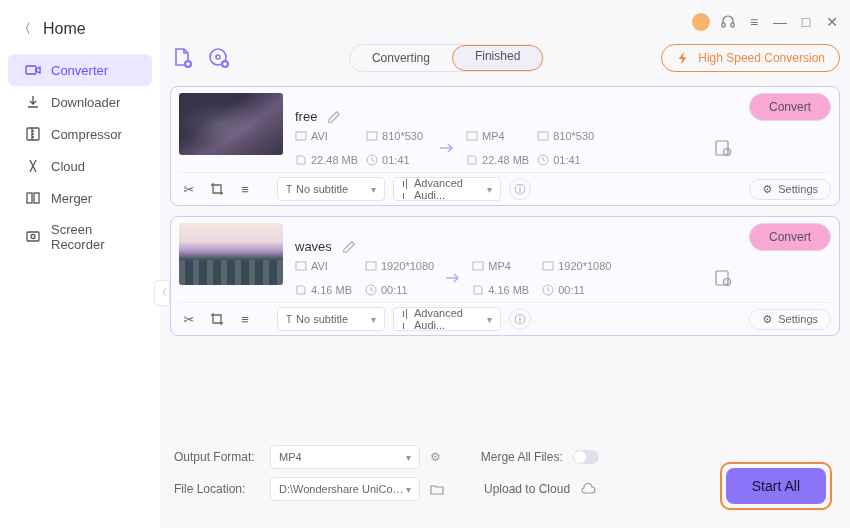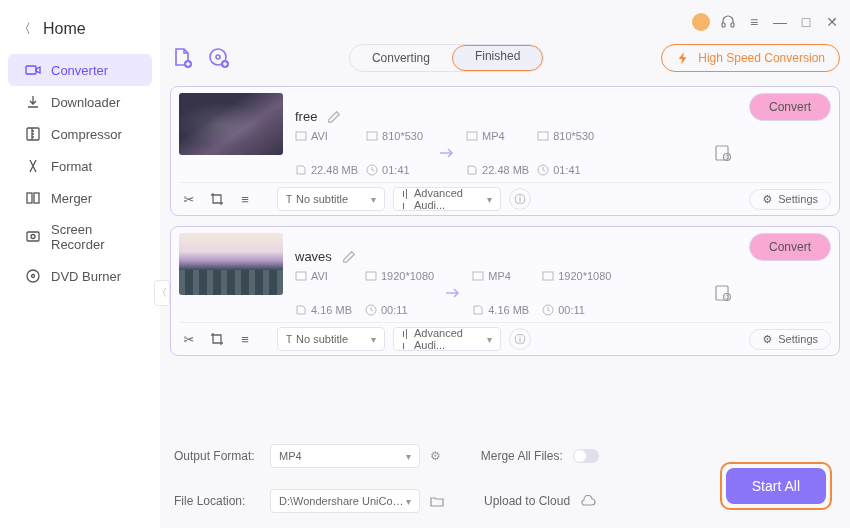--- a/index.html
+++ b/index.html
@@ -28,38 +28,38 @@
 .card-top { display: flex; gap: 12px; }
 .thumb { width: 104px; height: 62px; background: #263544; border-radius: 3px; flex-shrink: 0; }
 .thumb1 { background: linear-gradient(145deg,#373349 35%,#6a5a7a 60%,#3a3448 100%); position: relative; overflow: hidden; }
 .thumb1::before{content:"";position:absolute;inset:0;background:radial-gradient(ellipse at 40% 50%,rgba(255,255,255,.15),transparent 50%);}
 .thumb2 { background: linear-gradient(to top,#3a4a55 40%,#b197c7 55%,#e8d7df 70%,#f3e8e0 100%); position: relative; overflow: hidden; }
 .thumb2::before{content:"";position:absolute;left:0;right:0;bottom:0;height:40%;background:repeating-linear-gradient(90deg,rgba(255,255,255,.15) 0 6px,transparent 6px 14px);}
 .meta { flex: 1; }
 .title-row { display: flex; align-items: center; gap: 10px; font-size: 13px; color: #333; margin: 16px 0 6px; }
 .stats { display: flex; align-items: center; gap: 8px; font-size: 11px; color: #8b8b98; }
 .stat { display: flex; align-items: center; gap: 4px; min-width: 62px; }
-.statcol { display: flex; flex-direction: column; gap: 22px; }
+.statcol { display: flex; flex-direction: column; gap: 12px; }
 .arrow { width: 22px; height: 22px; display: flex; align-items: center; justify-content: center; color: #b7b0ee; }
 .convert-col { display: flex; flex-direction: column; align-items: center; gap: 6px; margin-left: 4px; }
 .convert-btn { width: 82px; padding: 6px 0; text-align: center; border: 1px solid #d9d5f3; border-radius: 20px; font-size: 12px; color: #555; background: #f9a8d4; cursor: pointer; }
 .gear-sm { color: #999; }
 .card-bot { display: flex; align-items: center; gap: 8px; margin-top: 6px; border-top: 1px solid #eee; padding-top: 4px; }
 .tool-ic { width: 20px; height: 20px; display: inline-flex; align-items: center; justify-content: center; color: #666; font-size: 13px; cursor: pointer; }
 .dropdown { display: flex; align-items: center; justify-content: space-between; border: 1px solid #e3e3ee; border-radius: 4px; height: 24px; padding: 0 8px; font-size: 11px; color: #666; background: #fff; cursor: pointer; }
 .dropdown .chev { font-size: 10px; color: #999; }
 .bubble { width: 22px; height: 22px; border: 1px solid #e3e3ee; border-radius: 50%; display: inline-flex; align-items: center; justify-content: center; color: #999; font-size: 11px; cursor: pointer; }
 .settings-pill { display: flex; align-items: center; gap: 6px; border: 1px solid #e3e3ee; border-radius: 14px; padding: 3px 12px; font-size: 11px; color: #666; cursor: pointer; }
-.bottom { margin-top: auto; padding: 10px 10px 15px 4px; display: flex; flex-direction: column; gap: 21px; position: relative; }
+.bottom { margin-top: auto; padding: 10px 10px 27px 4px; display: flex; flex-direction: column; gap: 8px; position: relative; }
 .brow { display: flex; align-items: center; gap: 10px; font-size: 12px; color: #666; }
 .brow .lbl { width: 86px; }
 .toggle { width: 26px; height: 14px; background: #e0e0ea; border-radius: 10px; position: relative; }
 .toggle::after{content:"";position:absolute;width:12px;height:12px;background:#fff;border-radius:50%;top:1px;left:1px;}
 .start-all { position: absolute; right: 8px; bottom: 18px; border: 2px solid #f08a3e; border-radius: 10px; padding: 4px; }
-.start-all-btn { padding: 10px 26px; background: #8a74f7; color: #ffffff; border-radius: 8px; font-size: 14px; cursor: pointer; }
+.start-all-btn { padding: 10px 26px; background: #8a74f7; color: #0f172a; border-radius: 8px; font-size: 14px; cursor: pointer; }
 svg { display: block; }
 </style>
 </head>
 <body>
 
 <div class="app">
   <div class="sidebar">
     <div class="home-row">
       <span class="chev">〈</span>
       <span>Home</span>
@@ -89,48 +89,39 @@
           </svg>
         </span>
       <span>Compressor</span>
     </div>
     <div class="side-item">
       <span class="ic">
           <svg width="16" height="16" viewBox="0 0 16 16" fill="none" stroke="currentColor" stroke-width="1.3">
             <path d="M5 2l6 12M11 2L5 14"></path>
           </svg>
         </span>
-      <span>Format</span>
+      <span>Cloud</span>
     </div>
     <div class="side-item">
       <span class="ic">
           <svg width="16" height="16" viewBox="0 0 16 16" fill="none" stroke="currentColor" stroke-width="1.3">
             <rect x="2" y="3" width="5" height="10"></rect>
             <rect x="9" y="3" width="5" height="10"></rect>
           </svg>
         </span>
       <span>Merger</span>
     </div>
     <div class="side-item">
       <span class="ic">
           <svg width="16" height="16" viewBox="0 0 16 16" fill="none" stroke="currentColor" stroke-width="1.3">
             <rect x="2" y="3" width="12" height="9" rx="1"></rect>
             <circle cx="8" cy="7.5" r="2"></circle>
           </svg>
         </span>
       <span>Screen Recorder</span>
-    </div>
-    <div class="side-item">
-      <span class="ic">
-          <svg width="16" height="16" viewBox="0 0 16 16" fill="none" stroke="currentColor" stroke-width="1.3">
-            <circle cx="8" cy="8" r="6"></circle>
-            <circle cx="8" cy="8" r="1.5"></circle>
-          </svg>
-        </span>
-      <span>DVD Burner</span>
     </div>
     <div class="collapse-btn">〈</div>
   </div>
 
   <div class="main">
     <div class="winbar">
       <span class="avatar"></span>
       <span class="ico">
           <svg width="16" height="16" viewBox="0 0 16 16" fill="none" stroke="currentColor" stroke-width="1.2">
             <path d="M3 9V7a5 5 0 0110 0v2"></path>

